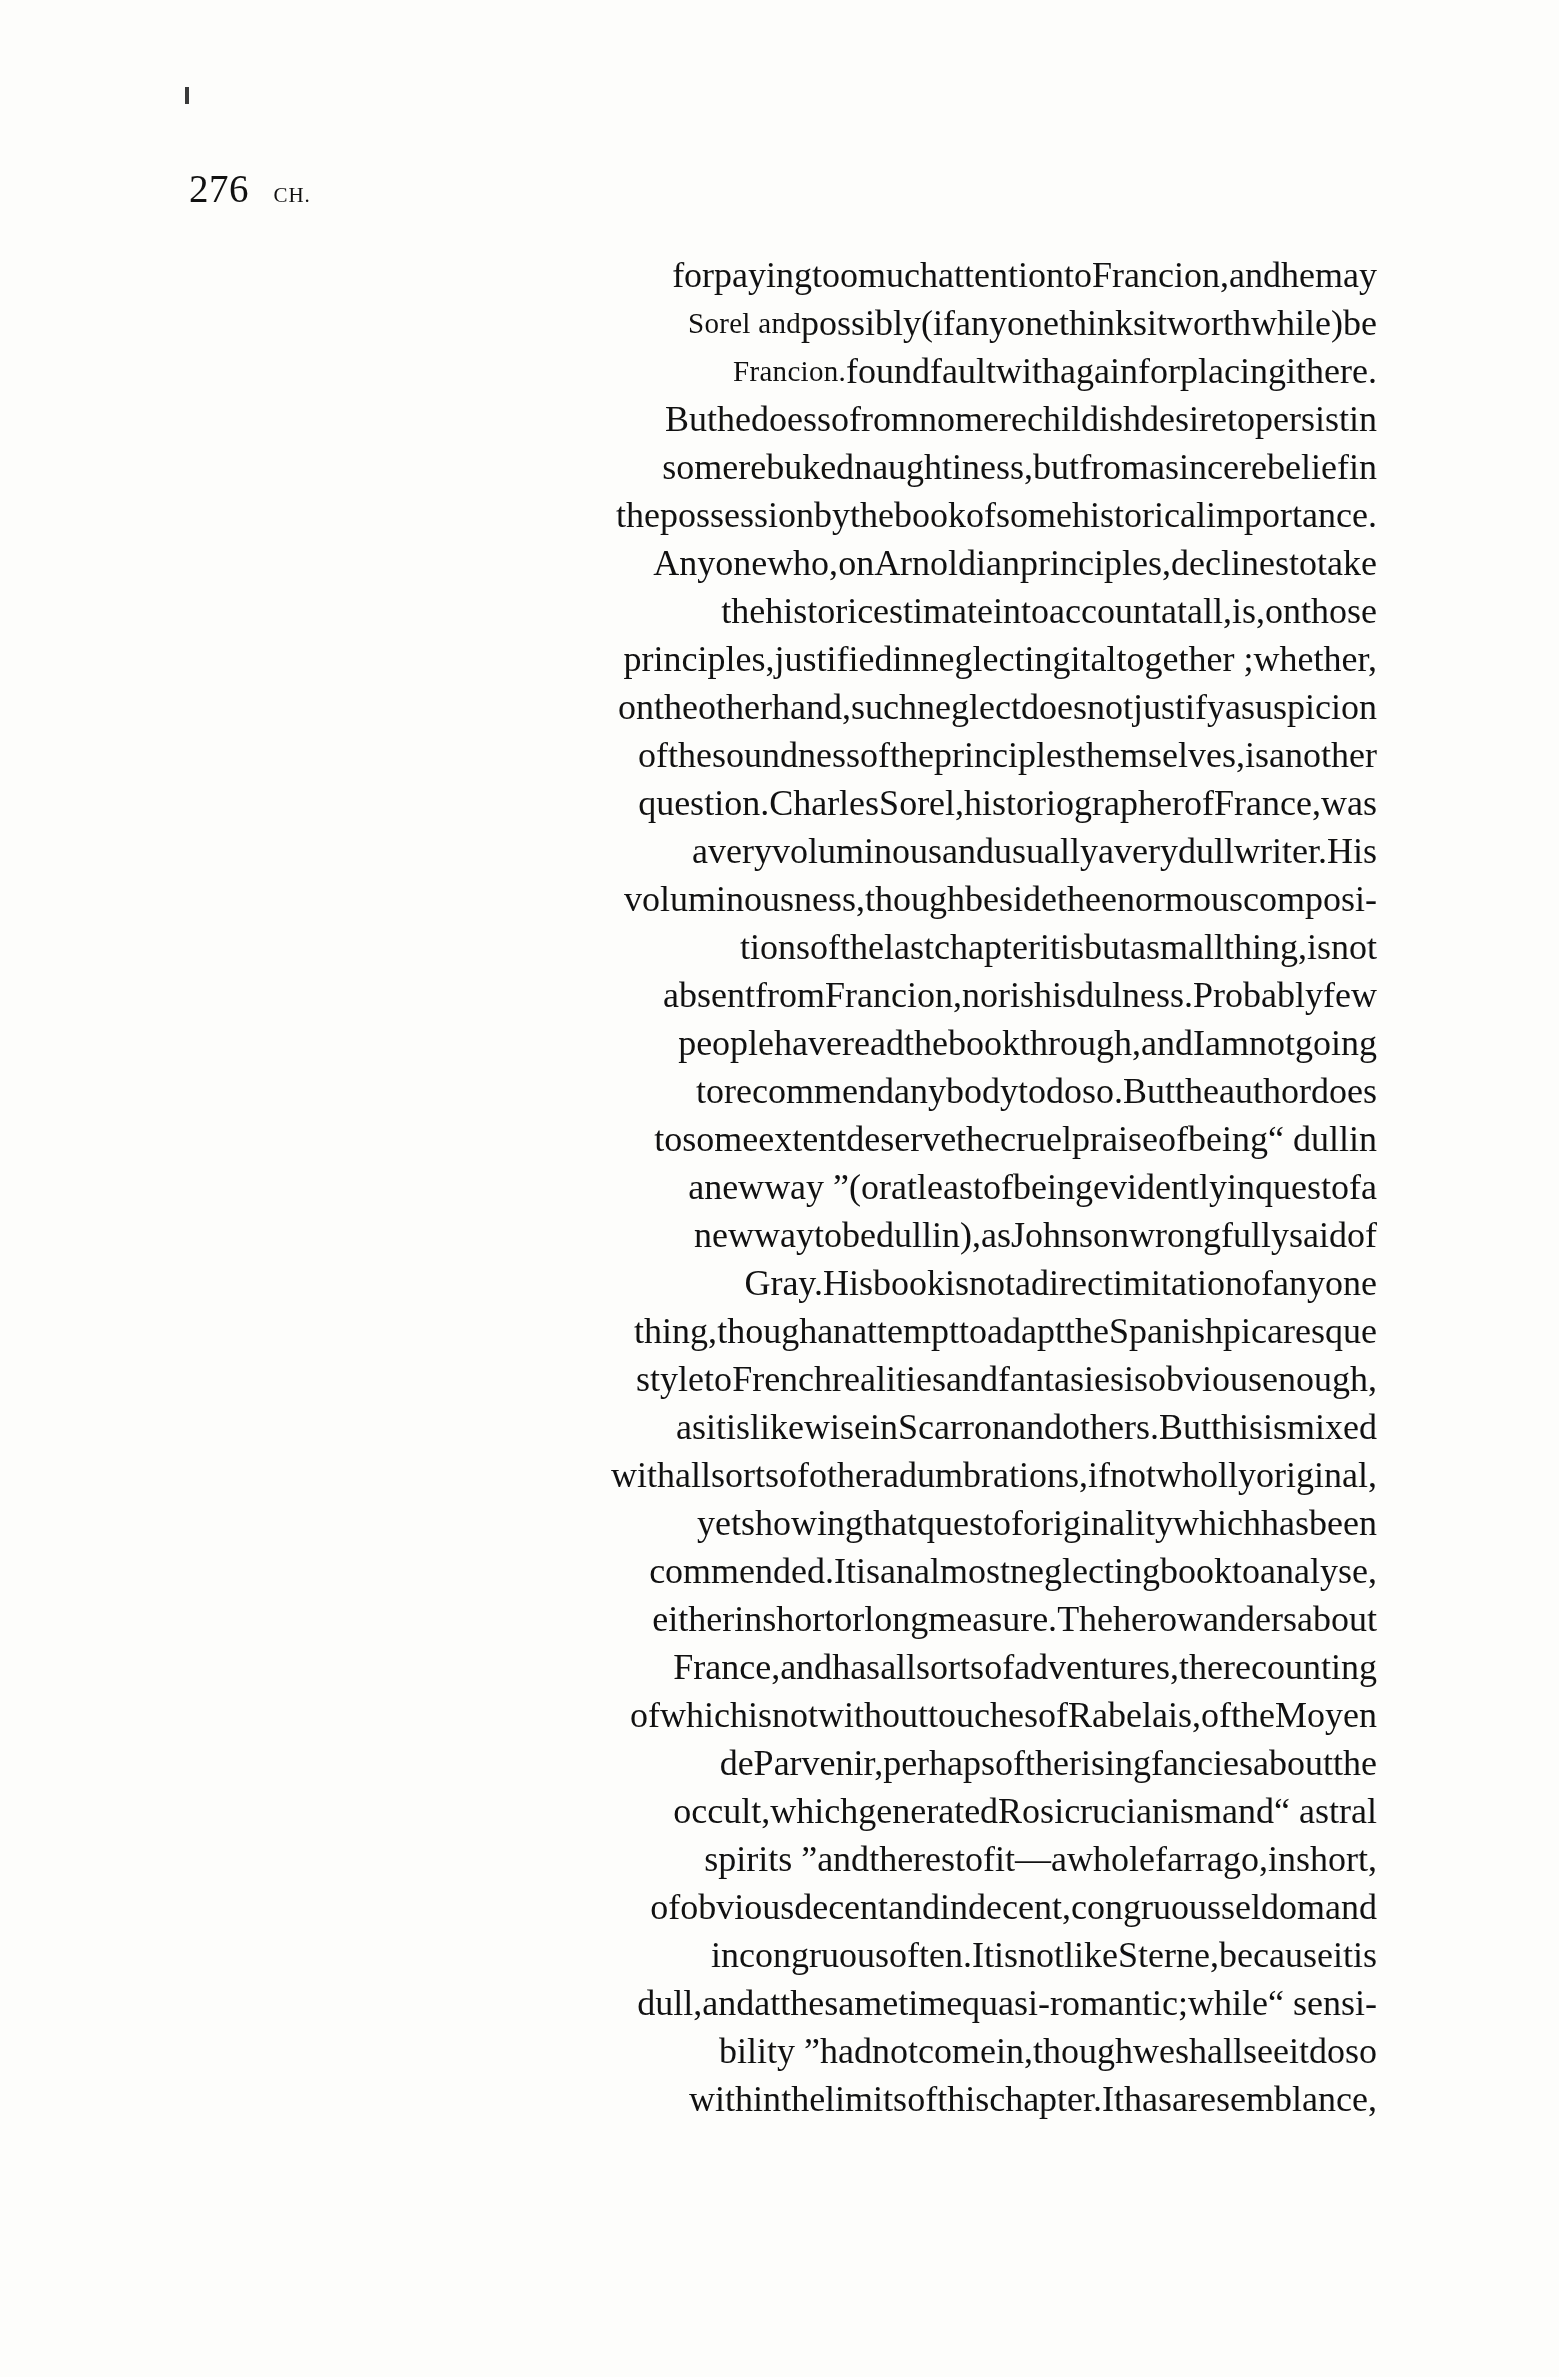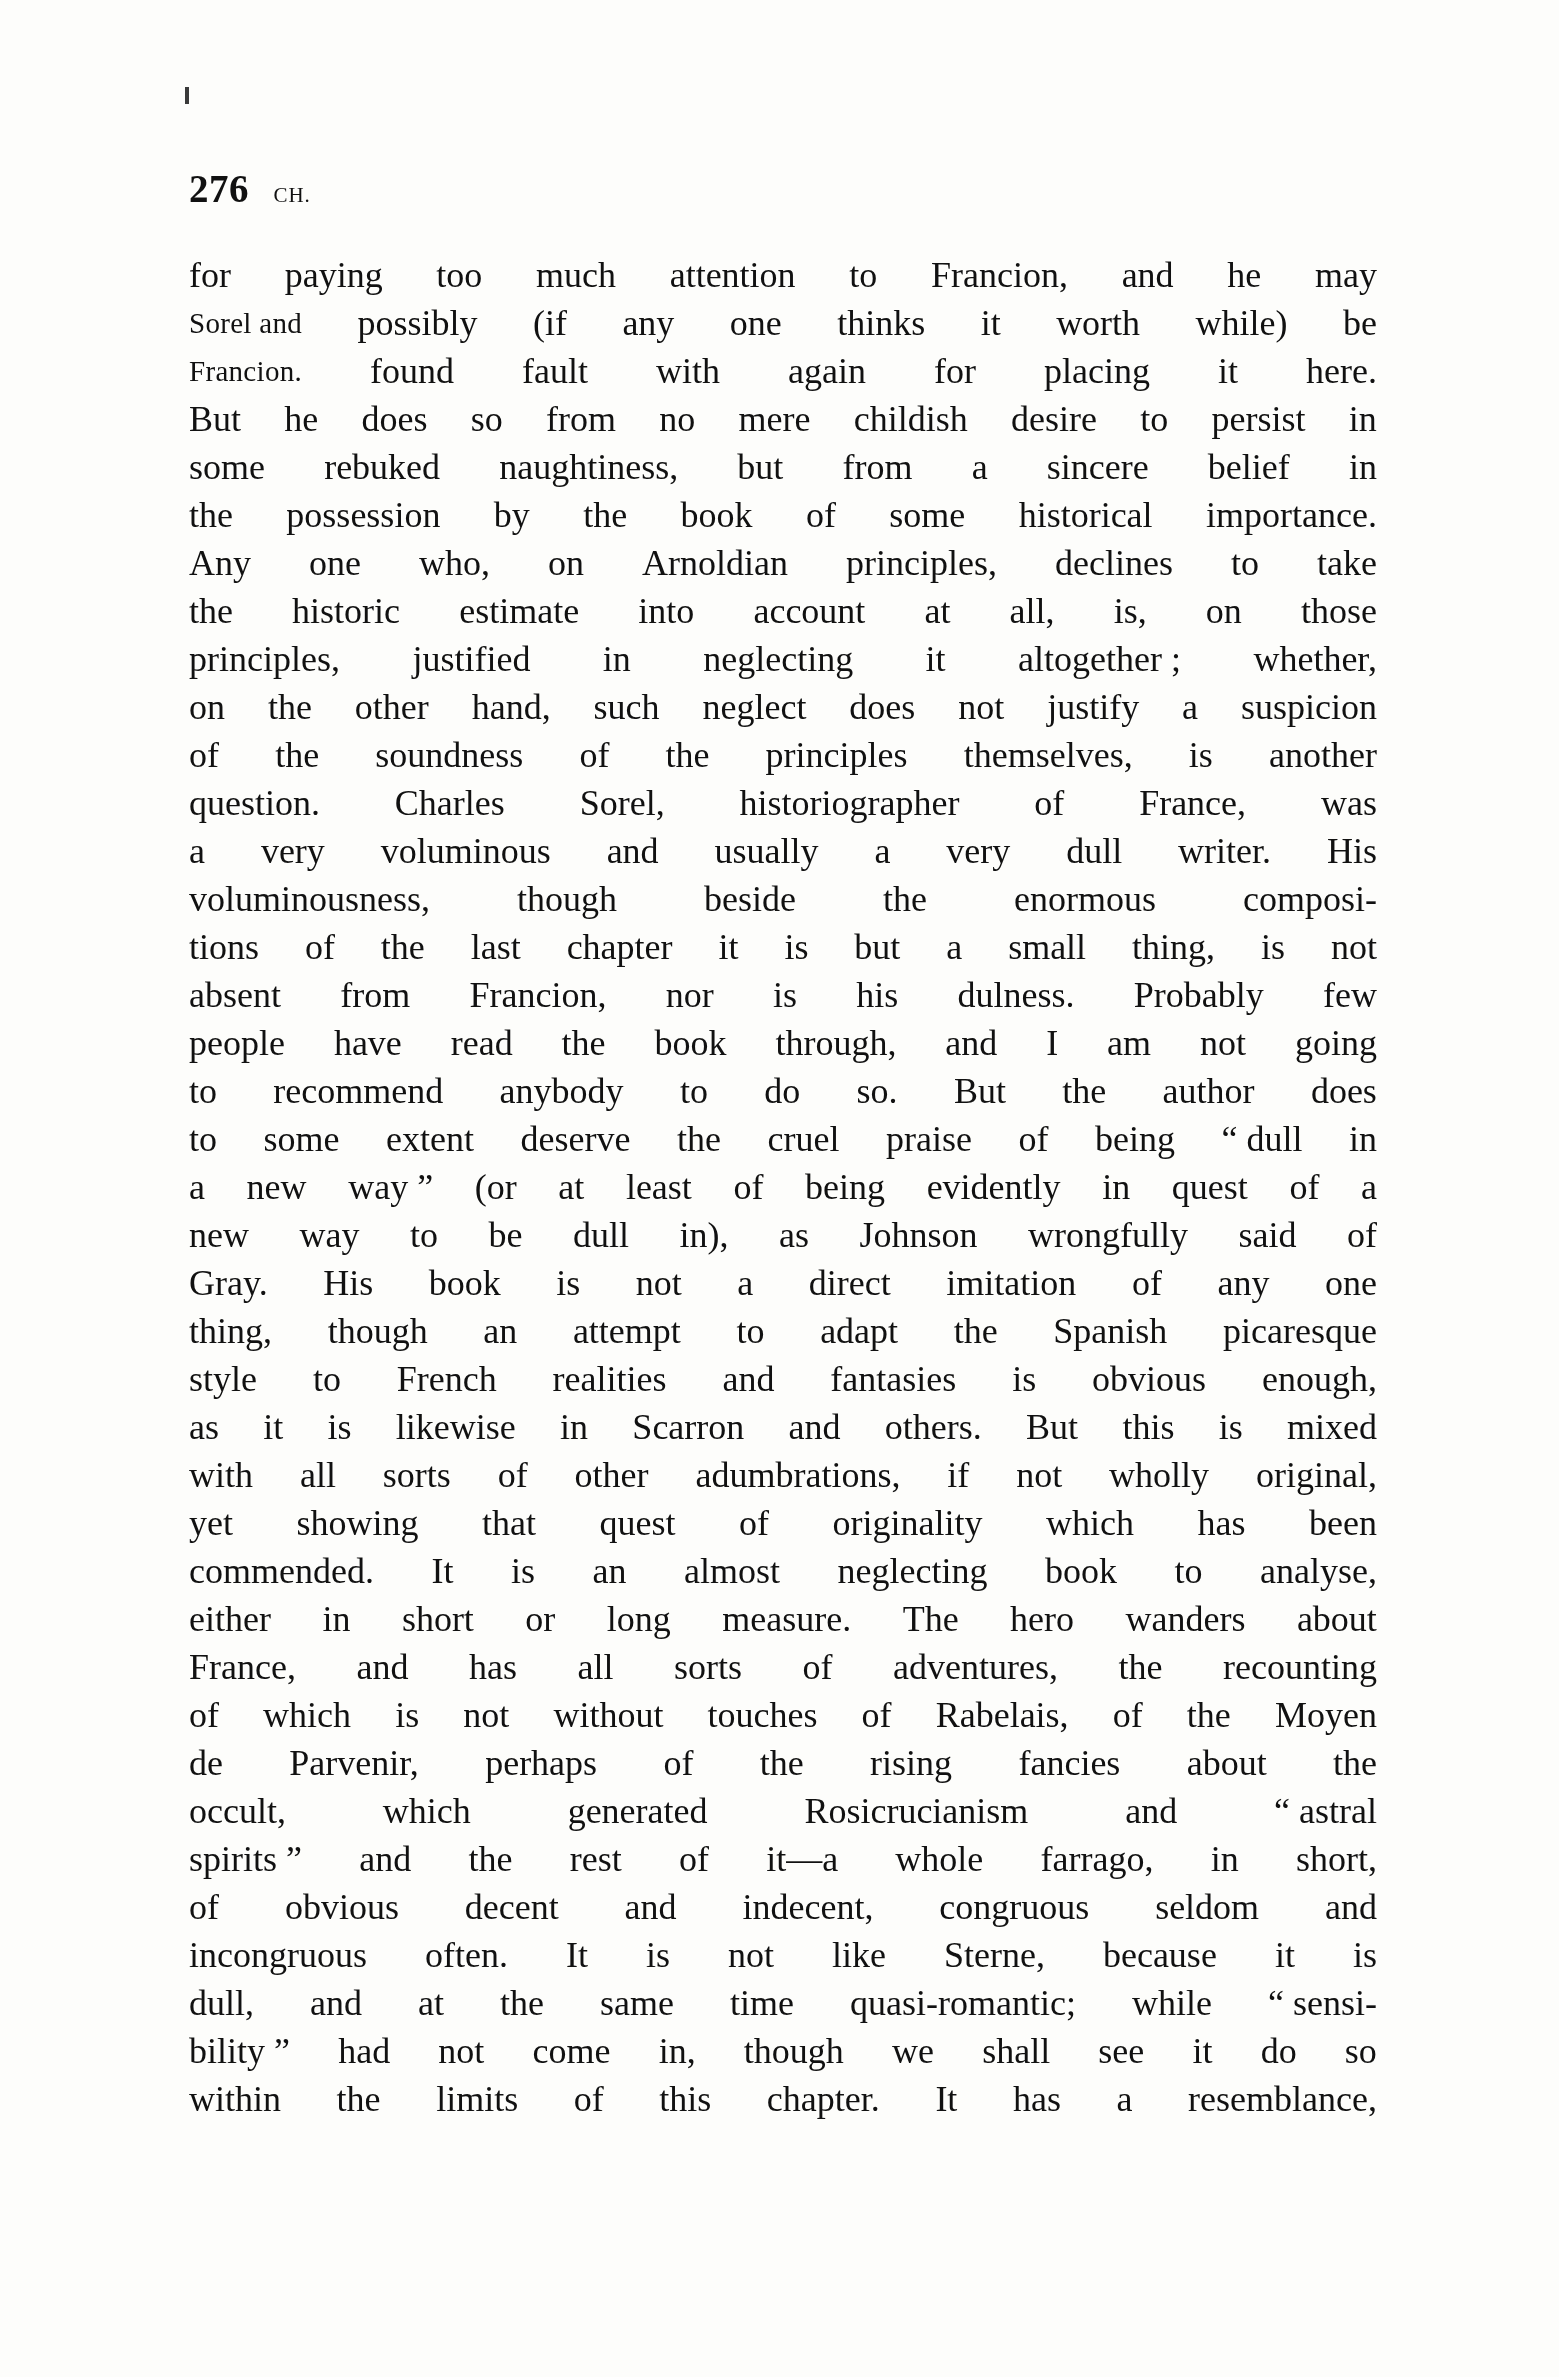--- a/index.html
+++ b/index.html
@@ -32,21 +32,20 @@
     display: flex;
     align-items: baseline;
     font-size: 41px;
     letter-spacing: 0.5px;
     margin-bottom: 40px;
     white-space: nowrap;
   }
   .page-number {
     font-size: 39px;
     margin-right: 24.6px;
-    font-weight: bold;
   }
   .running-title {
     font-size: 39px;
     letter-spacing: 2.1px;
     flex: 1;
   }
   .chapter-mark {
     font-size: 21px;
     letter-spacing: 0.9px;
   }
@@ -68,21 +67,21 @@
   .tiny-mark {
     position: absolute;
     left: 185px;
     top: 87px;
     width: 3.8px;
     height: 17px;
     background: #3a3a3a;
   }
   .just {
     display: flex;
-    justify-content: space-between;
+    justify-content: flex-end;
     white-space: nowrap;
   }
 </style>
 </head>
 <body>
 
 <div class="page">
 
   <div class="tiny-mark"></div>
 

